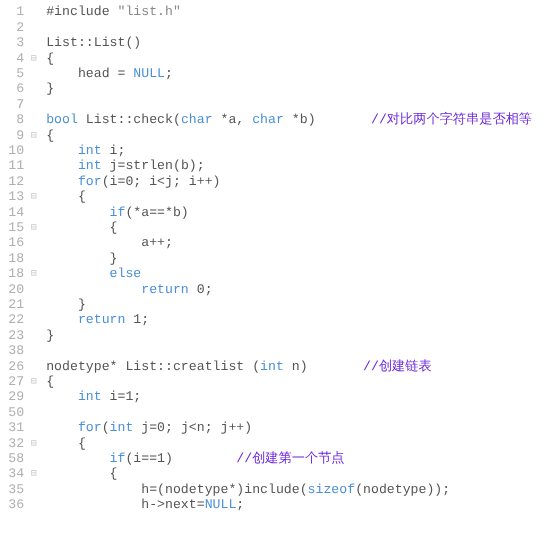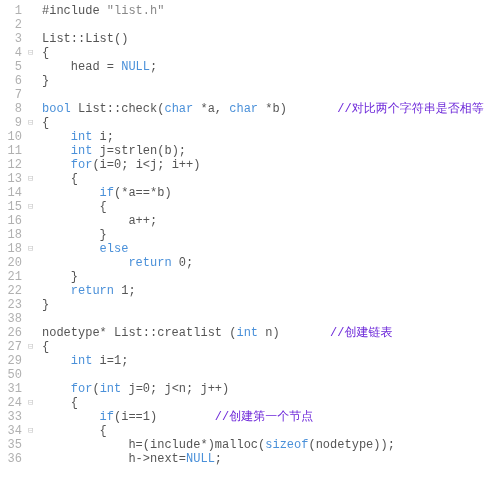--- a/index.html
+++ b/index.html
@@ -159,38 +159,38 @@
         <div class="ln">50</div>
         <div class="fd"></div>
         <div class="code"><span></span></div>
       </div>
       <div class="line">
         <div class="ln">31</div>
         <div class="fd"></div>
         <div class="code"><span>    </span><span class="kw">for</span><span>(</span><span class="kw">int</span><span> j=0; j&lt;n; j++)</span></div>
       </div>
       <div class="line">
-        <div class="ln">24</div>
+        <div class="ln">32</div>
         <div class="fd">⊟</div>
         <div class="code"><span>    {</span></div>
       </div>
       <div class="line">
-        <div class="ln">33</div>
+        <div class="ln">58</div>
         <div class="fd"></div>
         <div class="code"><span>        </span><span class="kw">if</span><span>(i==1)        </span><span class="cmt">//创建第一个节点</span></div>
       </div>
       <div class="line">
         <div class="ln">34</div>
         <div class="fd">⊟</div>
         <div class="code"><span>        {</span></div>
       </div>
       <div class="line">
         <div class="ln">35</div>
         <div class="fd"></div>
-        <div class="code"><span>            h=(include*)malloc(</span><span class="kw">sizeof</span><span>(nodetype));</span></div>
+        <div class="code"><span>            h=(nodetype*)include(</span><span class="kw">sizeof</span><span>(nodetype));</span></div>
       </div>
       <div class="line">
         <div class="ln">36</div>
         <div class="fd"></div>
         <div class="code"><span>            h-&gt;next=</span><span class="kw">NULL</span><span>;</span></div>
       </div>
     </div>
   </div>
 
 </body></html>

